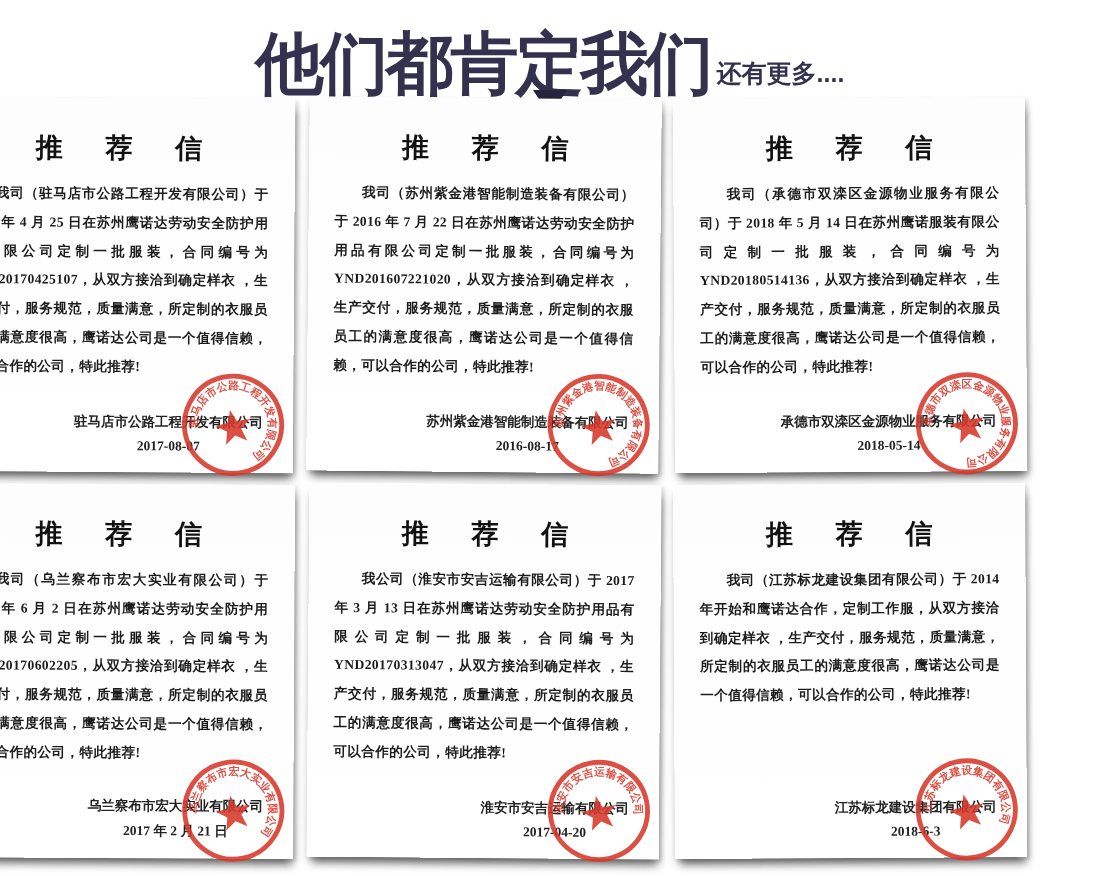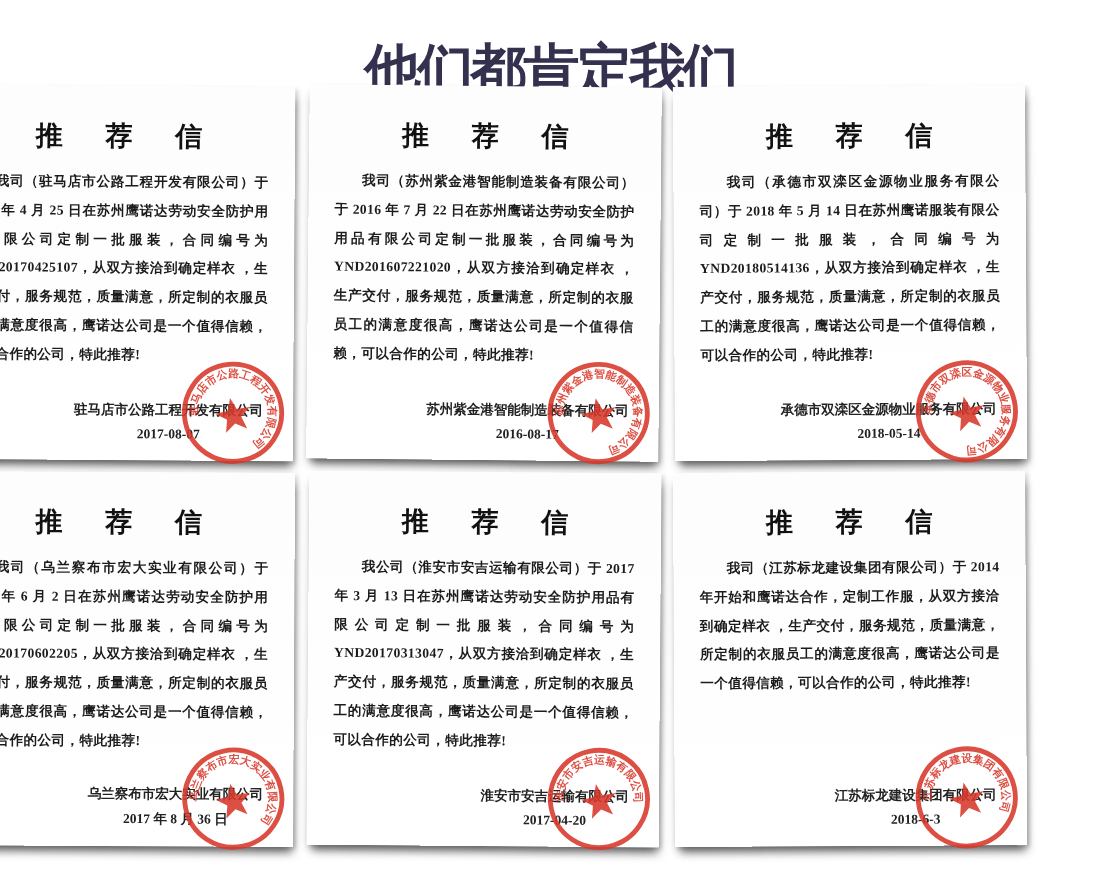--- a/index.html
+++ b/index.html
@@ -3,30 +3,30 @@
 <meta charset="utf-8">
 <style>
   * { margin:0; padding:0; box-sizing:border-box; }
   html,body { width:1100px; height:876px; background:#ffffff; overflow:hidden;
               font-family:"Liberation Serif", serif; }
 
   
   .header { position:relative; width:1100px; height:100px;
             display:flex; justify-content:center; align-items:flex-end; }
   .big-title { font-family:"Liberation Sans", sans-serif; font-weight:900;
-               font-size:56px; line-height:1.08; letter-spacing:-3px;
+               font-size:68px; line-height:1.08; letter-spacing:-3px;
                color:#34314f; white-space:nowrap; }
   .more-text { font-family:"Liberation Sans", sans-serif; font-weight:900;
                font-size:25px; color:#34314f; margin:0 0 10px 6px; white-space:nowrap; }
   .down-arrow { position:absolute; left:533px; top:90px; width:0; height:0;
                 border-left:17px solid transparent; border-right:17px solid transparent;
                 border-top:26px solid #26243c; }
 
   
-  .grid { position:absolute; top:86px; left:0; width:968px;
+  .grid { position:absolute; top:98px; left:0; width:968px;
           display:grid; grid-template-columns:repeat(3,352px);
           grid-auto-rows:374px; column-gap:14px; row-gap:12px;
           justify-content:center; }
   .paper { position:relative; background:linear-gradient(180deg,#fdfdfd,#ffffff);
            box-shadow: 3px 2px 4px rgba(0,0,0,0.15),
                        3px 9px 9px -3px rgba(45,45,45,0.55),
                        -2px 7px 8px -4px rgba(60,60,60,0.35);
            padding:20px 26px 0 26px; }
   .r1 { transform:rotate(0.4deg); }
   .r2 { transform:rotate(0.55deg); }
@@ -46,20 +46,21 @@
   .sign .date { margin-top:7px; }
 
   .stamp { position:absolute; right:6px; bottom:-6px; width:108px; height:108px;
            opacity:0.88; z-index:2; transform:rotate(-12deg); pointer-events:none; }
 </style>
 </head>
 <body>
 
 <div class="header">
   <div class="big-title">他们都肯定我们</div>
+  <div class="more-text">还有更多....</div>
   <div class="down-arrow"></div>
 </div>
 
 <div class="grid">
 
   <article class="paper r1">
     <h2 class="letter-title">推 荐 信</h2>
     <p class="letter-body">我司（驻马店市公路工程开发有限公司）于 2017 年 4 月 25 日在苏州鹰诺达劳动安全防护用品有限公司定制一批服装，合同编号为 YND20170425107，从双方接洽到确定样衣 ，生产交付，服务规范，质量满意，所定制的衣服员工的满意度很高，鹰诺达公司是一个值得信赖，可以合作的公司，特此推荐!</p>
     <div class="sign">
       <div>驻马店市公路工程开发有限公司</div>
@@ -107,21 +108,21 @@
       <text font-size="10" fill="#d8382b" font-weight="bold"><textPath href="#arc2" startOffset="4">承德市双滦区金源物业服务有限公司</textPath></text>
       <polygon fill="#d8382b" points="50,36 54.1,47.3 66.2,47.8 56.7,55.2 60,66.8 50,60 40,66.8 43.3,55.2 33.8,47.8 45.9,47.3"></polygon>
     </svg>
   </article>
 
   <article class="paper r4">
     <h2 class="letter-title">推 荐 信</h2>
     <p class="letter-body">我司（乌兰察布市宏大实业有限公司）于 2017 年 6 月 2 日在苏州鹰诺达劳动安全防护用品有限公司定制一批服装，合同编号为 YND20170602205，从双方接洽到确定样衣 ，生产交付，服务规范，质量满意，所定制的衣服员工的满意度很高，鹰诺达公司是一个值得信赖，可以合作的公司，特此推荐!</p>
     <div class="sign">
       <div>乌兰察布市宏大实业有限公司</div>
-      <div class="date">2017 年 8 月 36 日</div>
+      <div class="date">2017 年 2 月 21 日</div>
     </div>
     <svg class="stamp" viewBox="0 0 100 100">
       <defs>
           <path id="arc3" d="M 50,50 m -33,0 a 33,33 0 1,1 66,0 a 33,33 0 1,1 -66,0"></path>
         </defs>
       <circle cx="50" cy="50" r="45" fill="none" stroke="#d8382b" stroke-width="4.5"></circle>
       <text font-size="10" fill="#d8382b" font-weight="bold"><textPath href="#arc3" startOffset="4">乌兰察布市宏大实业有限公司</textPath></text>
       <polygon fill="#d8382b" points="50,36 54.1,47.3 66.2,47.8 56.7,55.2 60,66.8 50,60 40,66.8 43.3,55.2 33.8,47.8 45.9,47.3"></polygon>
     </svg>
   </article>

